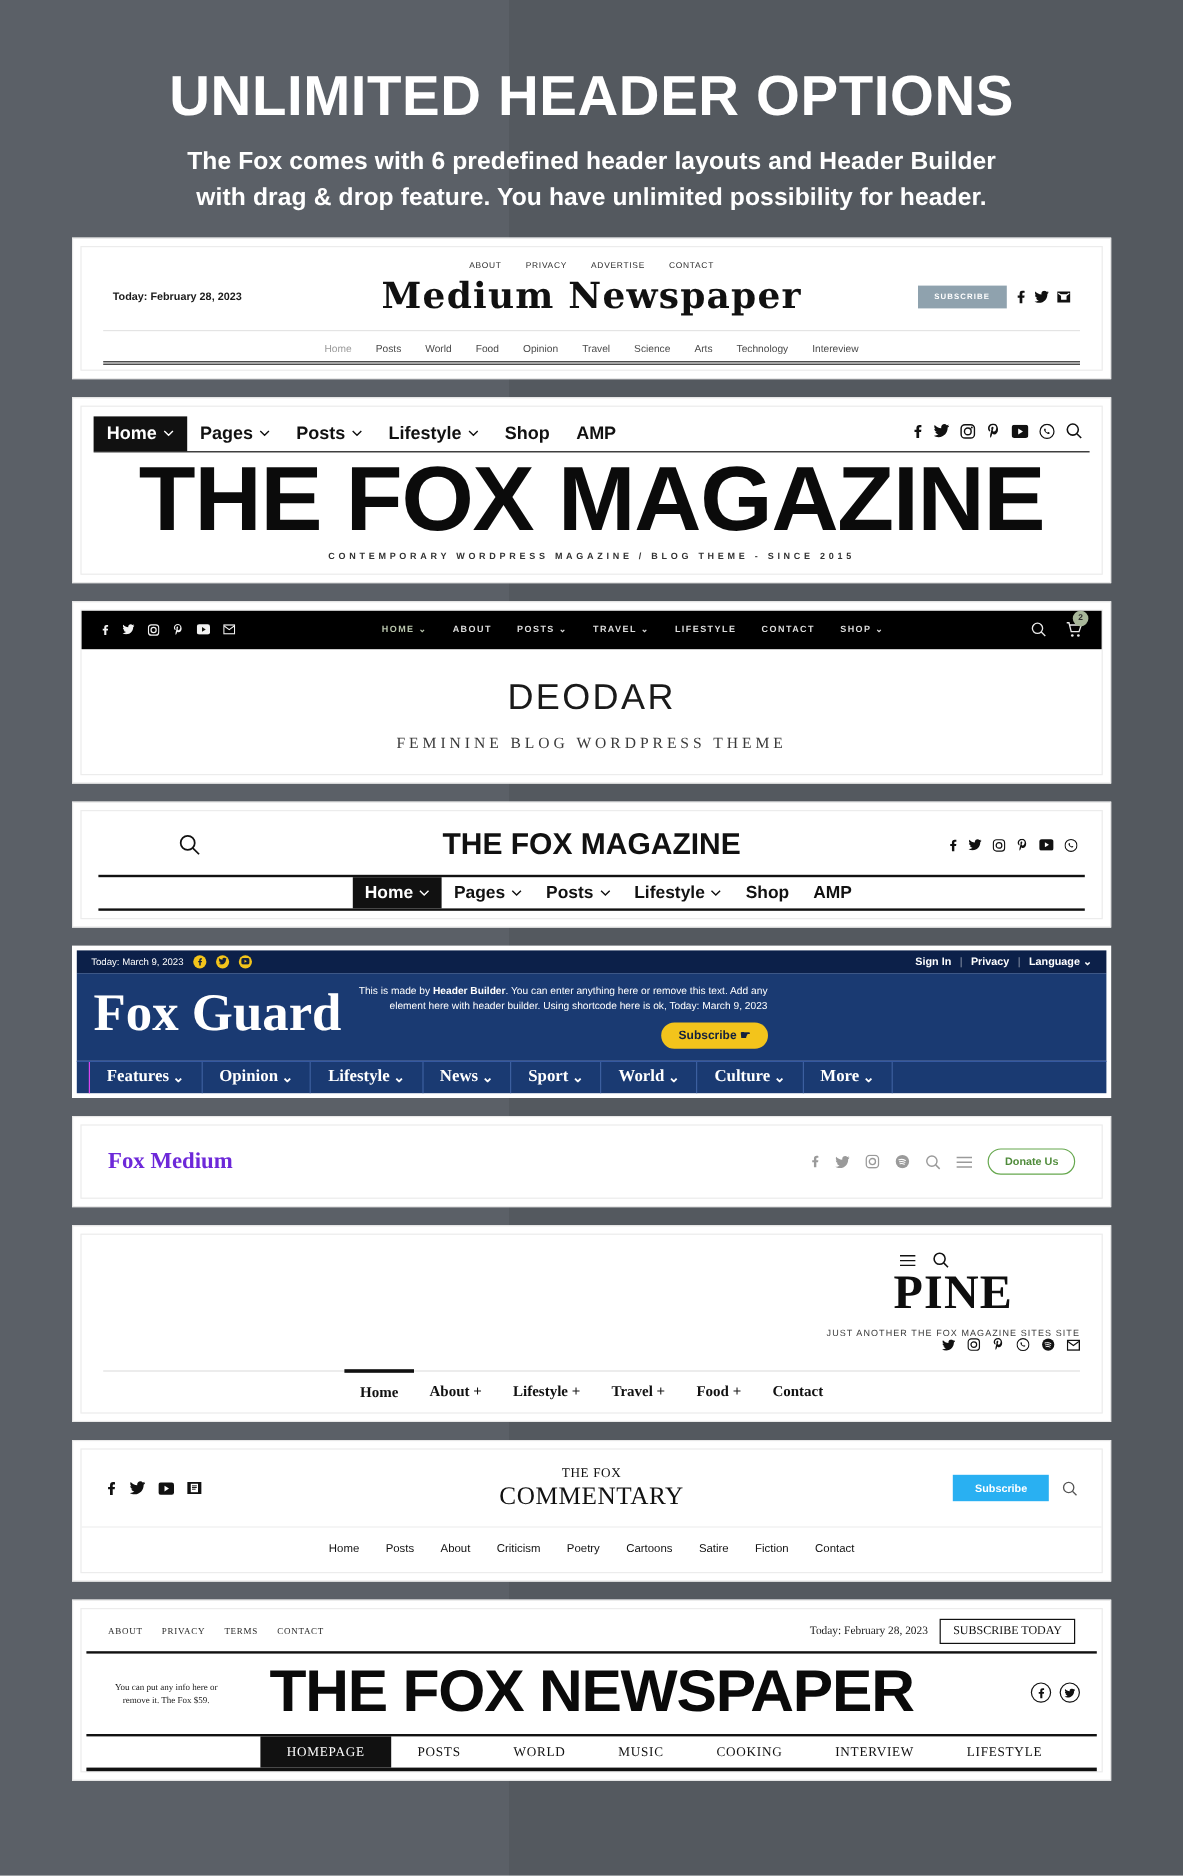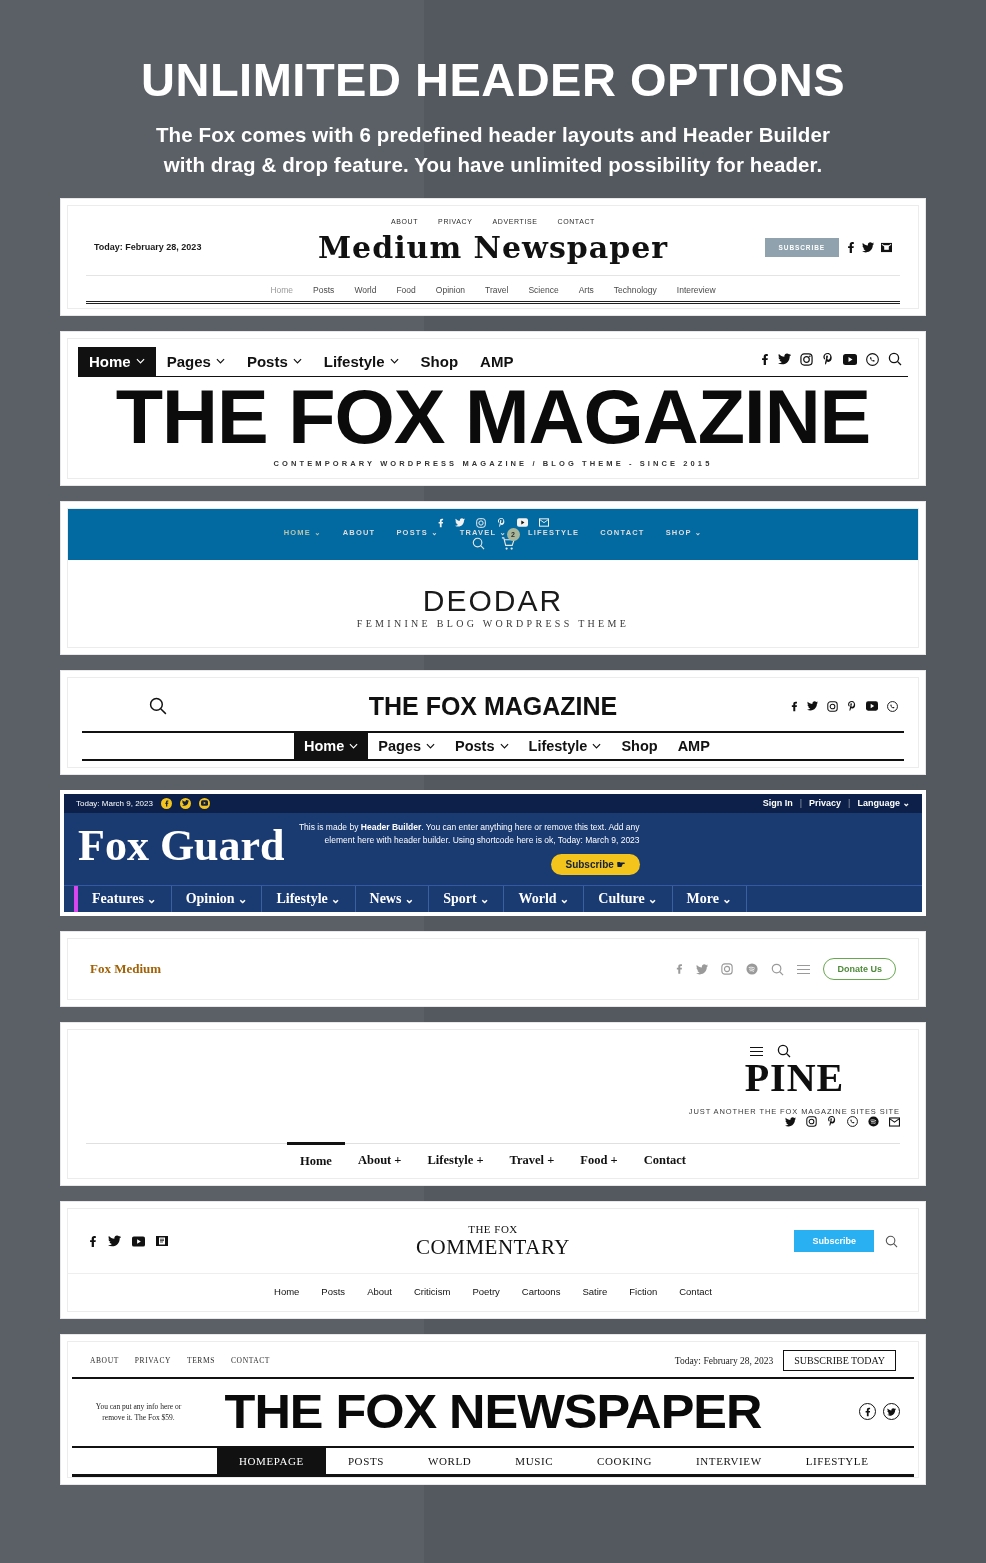--- a/index.html
+++ b/index.html
@@ -64,34 +64,34 @@
     display: flex; align-items: center; gap: 5px; }
   .h2-item.on { background: #111; color: #fff; }
   .h2-soc { display: flex; align-items: center; gap: 9px; padding-bottom: 4px; }
   .h2-logo { font-size: 76px; font-weight: bold; text-align: center; color: #0b0b0b;
     letter-spacing: -1px; line-height: 0.95; padding: 4px 8px 0; white-space: nowrap;
     transform: scaleX(1.02); }
   .h2-tag { text-align: center; font-size: 7.5px; letter-spacing: 3.1px; color: #333;
     padding: 6px 0 10px; font-weight: bold; }
 
   
-  .h3-bar { background: #0369a1; display: flex; align-items: center;
-    justify-content: space-between; padding: 9px 16px; flex-direction: column; }
+  .h3-bar { background: #000000; display: flex; align-items: center;
+    justify-content: space-between; padding: 9px 16px; }
   .h3-soc { display: flex; gap: 11px; align-items: center; }
   .h3-menu { display: flex; gap: 21px; font-size: 7.5px; letter-spacing: 1.2px;
     color: #ddd; font-weight: bold; align-items: center; }
   .h3-menu .on { color: #b9c5ad; }
   .h3-right { display: flex; gap: 16px; align-items: center; position: relative; }
   .h3-badge { position: absolute; right: -5px; top: -9px; background: #a8b79a; color: #2b2b2b;
     border-radius: 50%; width: 13px; height: 13px; font-size: 7px; display: flex;
     align-items: center; justify-content: center; font-weight: bold; }
   .h3-body { padding: 24px 0 18px; text-align: center; }
   .h3-logo { font-size: 30px; letter-spacing: 2px; color: #1a1a1a;
     font-family: "Liberation Sans", sans-serif; font-weight: 300; }
-  .h3-tag { font-size: 10px; letter-spacing: 3.3px; color: #3a3a3a; 
+  .h3-tag { font-size: 13px; letter-spacing: 3.3px; color: #3a3a3a; margin-top: 12px;
     font-family: "Liberation Serif", serif; }
 
   
   .h4-top { display: flex; align-items: center; justify-content: space-between;
     padding: 14px 20px 10px; }
   .h4-logo { font-size: 25px; font-weight: bold; letter-spacing: 0px; color: #111;
     flex: 1; text-align: center; }
   .h4-soc { display: flex; gap: 9px; align-items: center; width: 140px; justify-content: flex-end; }
   .h4-navwrap { border-top: 2px solid #111; border-bottom: 2px solid #111;
     margin: 0 14px 6px; display: flex; }
@@ -117,26 +117,26 @@
   .h5-right { text-align: right; color: #fff; max-width: 355px; }
   .h5-blurb { font-size: 8.5px; line-height: 1.55; }
   .h5-blurb b { font-weight: bold; }
   .h5-btn { background: #f3c41b; color: #14213d; font-size: 10px; font-weight: bold;
     padding: 5px 14px; border-radius: 14px; display: inline-block; margin-top: 7px; }
   .h5-nav { background: #1a3a72; border-top: 1px solid #3558a0; display: flex;
     padding: 0 10px; }
   .h5-nitem { color: #fff; font-family: "Liberation Serif", serif; font-weight: bold;
     font-size: 14px; padding: 5px 14px; border-right: 1px solid #3c5f9f;
     display: flex; align-items: center; gap: 3px; }
-  .h5-nitem:first-child { border-left: 4px solid #d946ef; }
+  .h5-nitem:first-child { border-left: 1px solid #d946ef; }
 
   
   .h6-row { display: flex; align-items: center; justify-content: space-between;
     padding: 19px 22px; }
-  .h6-logo { font-family: "Liberation Serif", serif; font-size: 13px; font-weight: bold; color: #a16207; }
+  .h6-logo { font-family: "Liberation Serif", serif; font-size: 19px; font-weight: bold; color: #6d28d9; }
   .h6-right { display: flex; align-items: center; gap: 13px; }
   .h6-donate { border: 1px solid #67a84f; color: #4f8b3a; font-size: 9px; font-weight: bold;
     padding: 5px 13px; border-radius: 14px; }
 
   
   .h7-top { display: flex; align-items: flex-end; justify-content: space-between; padding: 14px 18px 8px; flex-direction: column; }
   .h7-left { display: flex; gap: 14px; align-items: center; width: 150px; }
   .h7-mid { flex: 1; text-align: center; }
   .h7-logo { font-family: "Liberation Serif", serif; font-size: 40px; font-weight: bold;
     letter-spacing: 1px; color: #0e0e0e; line-height: 1; }

